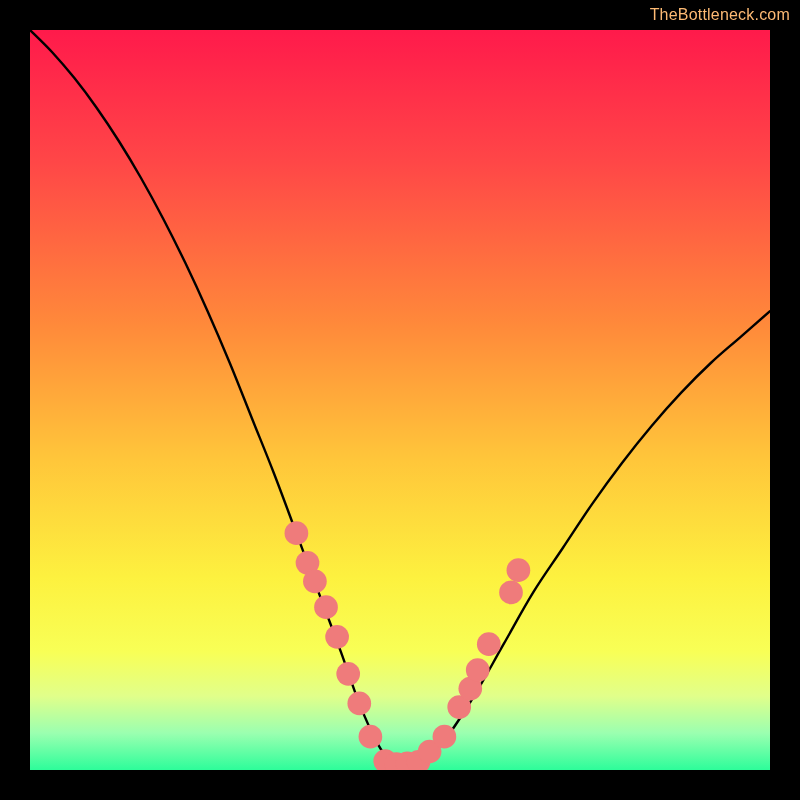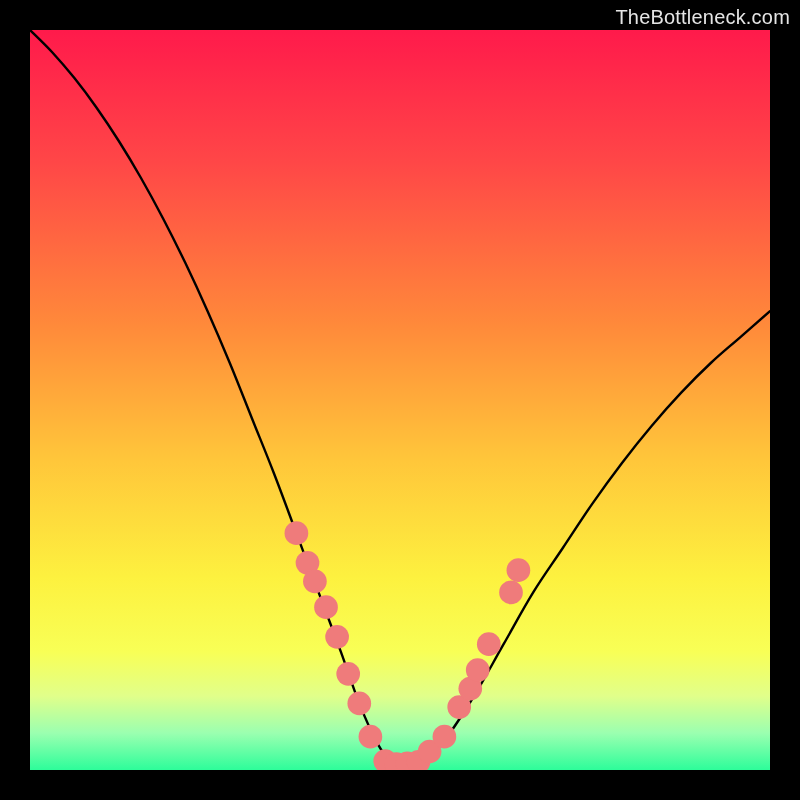--- a/index.html
+++ b/index.html
@@ -23,22 +23,22 @@
     position: absolute;
     left: 0;
     top: 0;
     width: 740px;
     height: 740px;
   }
   .watermark {
     position: absolute;
     top: 6px;
     right: 10px;
-    color: #e5e5e5;
-    font-size: 20px;
+    color: #fdba74;
+    font-size: 16px;
     font-weight: 500;
     letter-spacing: 0.2px;
     user-select: none;
   }
   svg { display: block; }
 </style>
 </head>
 <body>
 
 <div class="frame">

